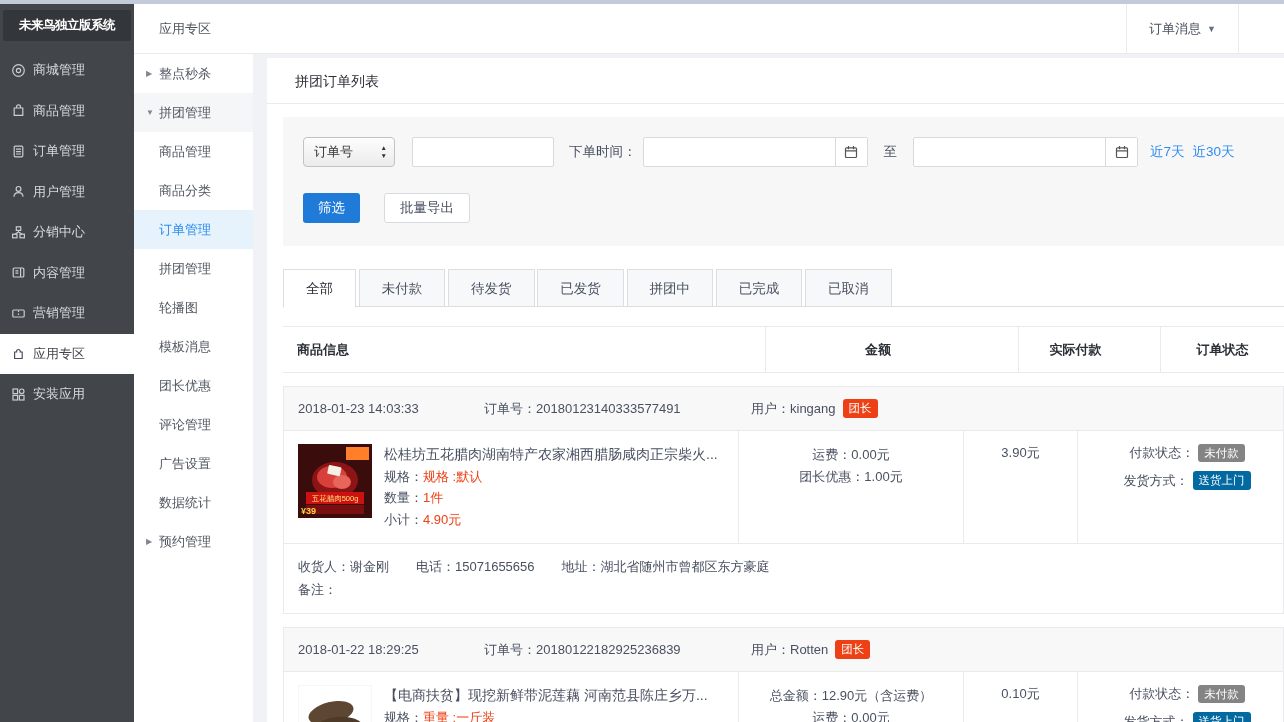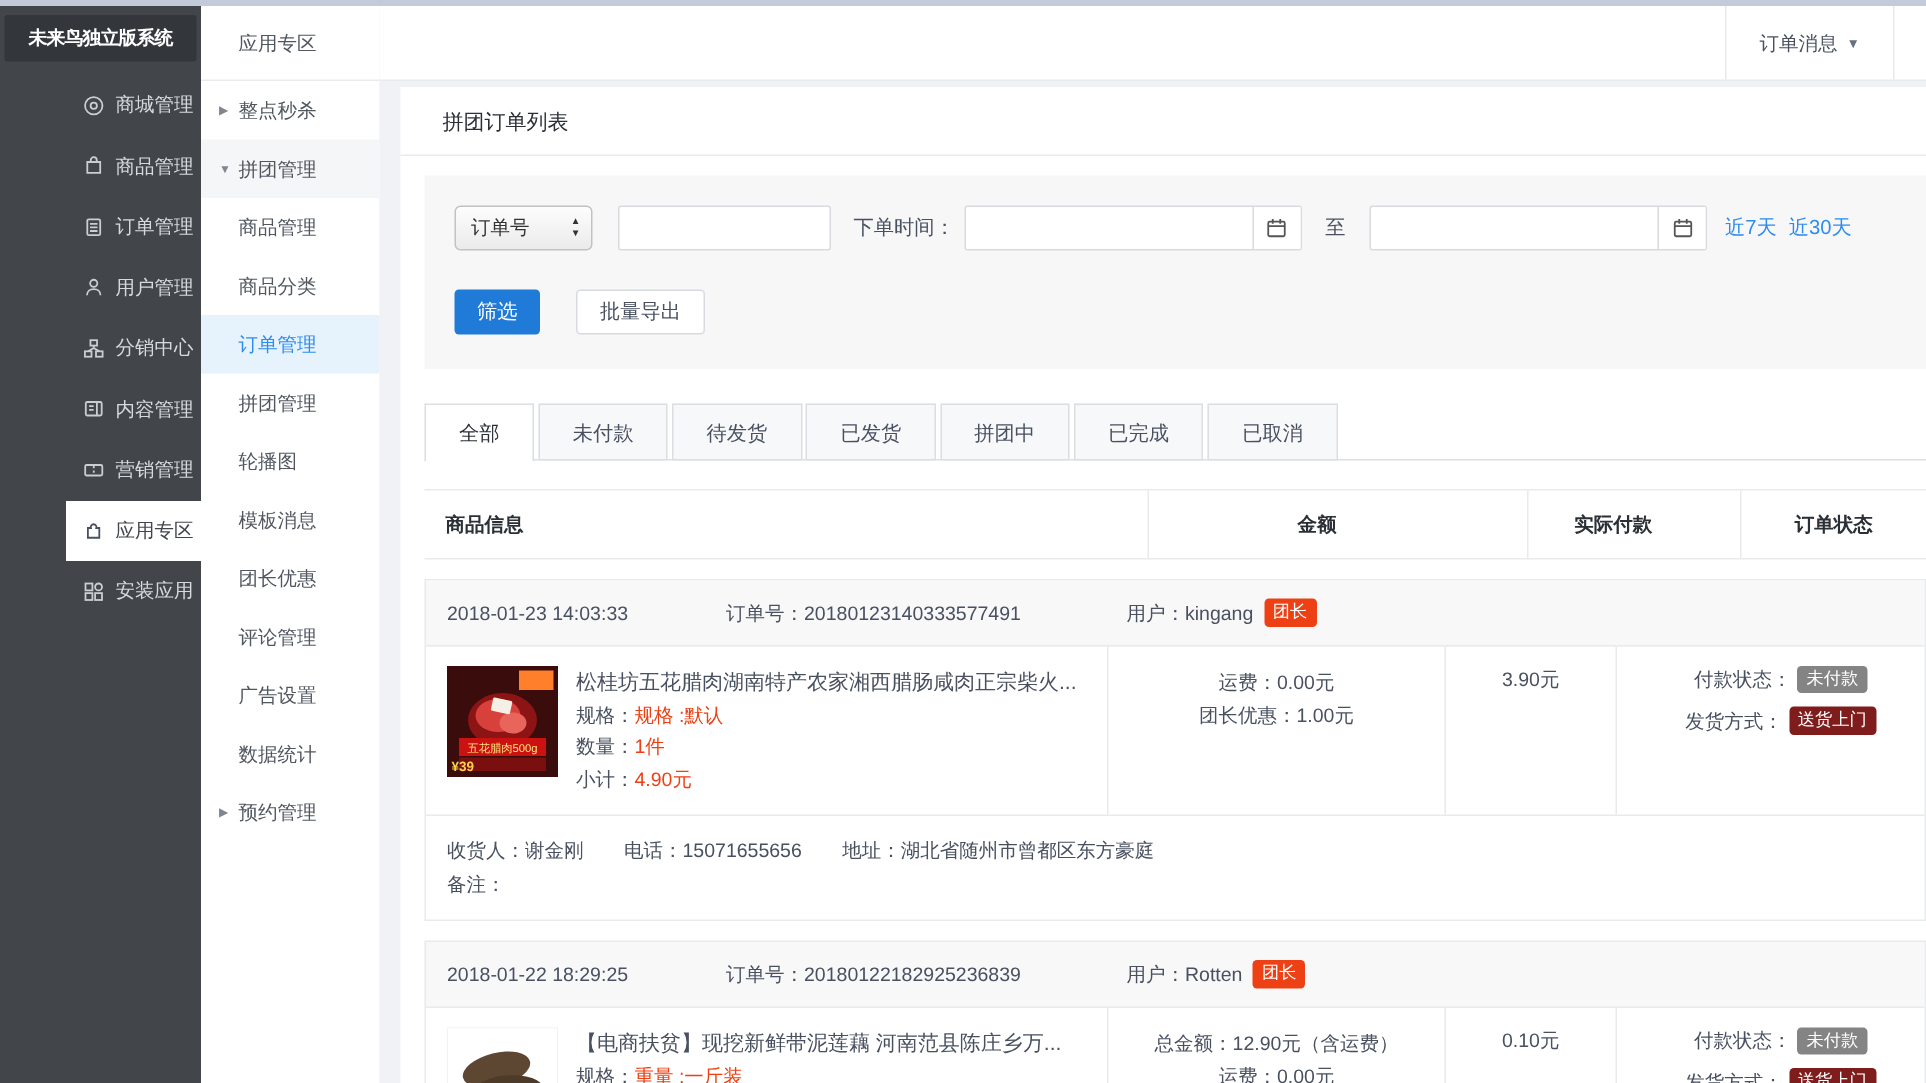--- a/index.html
+++ b/index.html
@@ -8,37 +8,37 @@
   .topstrip { height:4px; background:#c3cbdb; }
   .app { display:flex; height:718px; }
 
   
   .nav-dark { width:134px; flex:none; background:#42464b; }
   .logo { margin:6px 3px 0; background:#33363a; color:#fff; font-weight:bold;
     font-size:12.5px; height:31px; line-height:31px; text-align:center; border-radius:2px;
     letter-spacing:-0.5px; white-space:nowrap; overflow:hidden; }
   .nav-list { margin-top:9px; }
   .nav-item { height:40.5px; display:flex; align-items:center; gap:7px; padding-left:11px;
-    color:#d6d9de; font-size:13px; cursor:pointer; white-space:nowrap;margin-left:44px; }
+    color:#d6d9de; font-size:13px; cursor:pointer; white-space:nowrap; }
   .nav-item svg { flex:none; stroke:#c9cdd4; }
   .nav-item.active { background:#fff; color:#42464b; }
   .nav-item.active svg { stroke:#495060; }
 
   
   .submenu { width:119px; flex:none; background:#fff; font-size:13px; color:#51565f; }
   .submenu-header { height:50px; line-height:50px; padding-left:25px; border-bottom:1px solid #ebebeb; }
   .sm-item { height:39px; line-height:39px; padding-left:25px; position:relative; cursor:pointer; white-space:nowrap; }
   .sm-item .arr { position:absolute; left:12px; top:0; font-size:8px; color:#80868f; }
   .sm-item.group-open { background:#f5f6f8; }
   .sm-item.active { background:#e6f3fc; color:#2d8cf0; }
 
   
   .main { flex:1; min-width:0; display:flex; flex-direction:column; background:#f0f2f5; }
   .topbar { height:50px; flex:none; background:#fff; border-bottom:1px solid #e8eaec; position:relative; }
-  .msg { position:absolute; right:21px; top:0; height:49px; width:113px;
+  .msg { position:absolute; right:45px; top:0; height:49px; width:113px;
     border-left:1px solid #e8eaec; border-right:1px solid #e8eaec;
     display:flex; align-items:center; justify-content:center; gap:6px;
     font-size:13px; color:#495060; cursor:pointer; }
   .msg .caret { font-size:9px; color:#657180; }
   .content { flex:1; padding:4px 0 0 14px; overflow:hidden; }
   .card { background:#fff; min-height:720px; }
   .card-title { height:46px; line-height:46px; padding-left:28px; font-size:14px;
     color:#2b2f36; border-bottom:1px solid #e9eaec; }
 
   
@@ -88,21 +88,21 @@
   .order { margin:13px 0 0 16px; border:1px solid #e8eaec; font-size:13px; color:#495060; }
   .order-meta { height:44px; background:#f8f8f9; border-bottom:1px solid #e8eaec;
     display:flex; align-items:center; padding-left:14px; }
   .m-time { width:186px; }
   .m-order { width:267px; }
   .m-user { display:flex; align-items:center; gap:7px; }
   .badge { display:inline-block; color:#fff; font-size:11.5px; line-height:1.25;
     padding:2px 6px; border-radius:3px; }
   .badge-red { background:#ed4014; }
   .badge-gray { background:#848484; }
-  .badge-green { background:#7f1d1d; }
+  .badge-green { background:#0369a1; }
   .order-body { display:flex; align-items:stretch; }
   .ob1 { width:454px; padding:13px 14px; display:flex; gap:12px; }
   .pimg { width:74px; height:74px; flex:none; }
   .pinfo { min-width:0; line-height:21.5px; }
   .ptitle { font-size:14px; color:#495060; white-space:nowrap; overflow:hidden; }
   .red { color:#ed4014; }
   .ob2 { width:225px; border-left:1px solid #e8eaec; text-align:center; padding-top:13px; line-height:22px; }
   .ob3 { width:114px; border-left:1px solid #e8eaec; text-align:center; padding-top:13px; }
   .ob4 { flex:1; border-left:1px solid #e8eaec; padding-top:13px; }
   .srow { display:flex; justify-content:center; align-items:center; margin-bottom:9px; }

